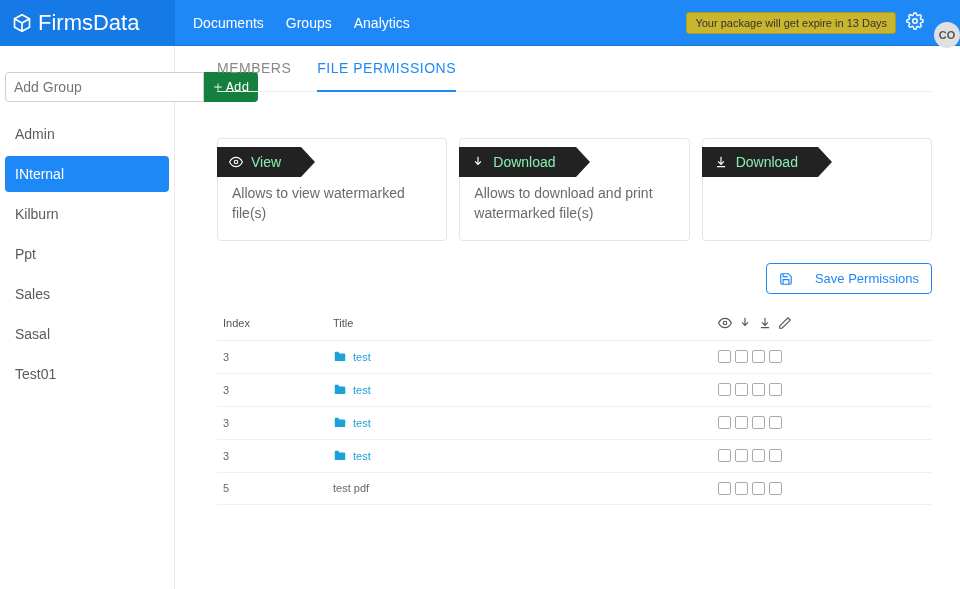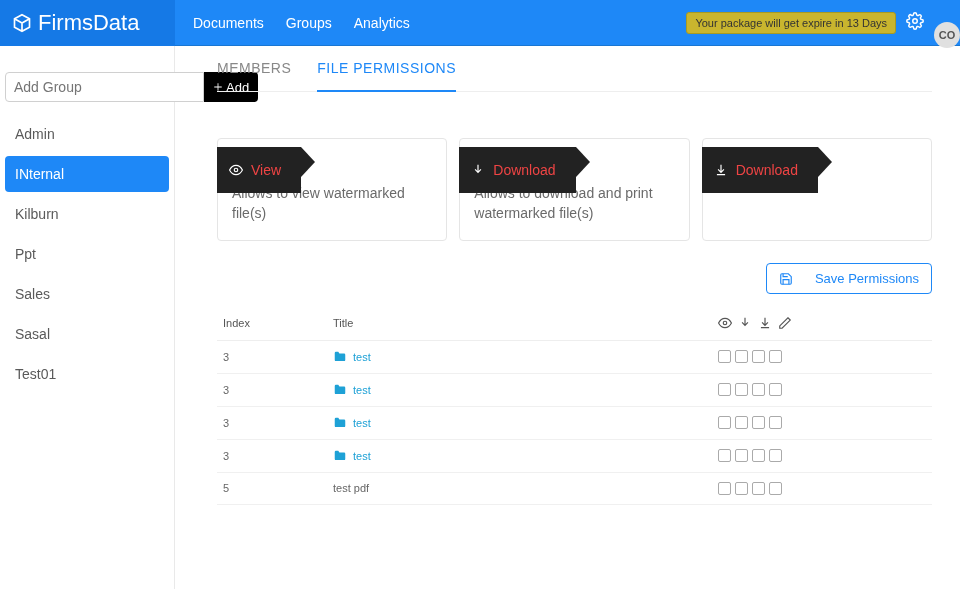--- a/index.html
+++ b/index.html
@@ -12,33 +12,33 @@
   .navlinks span { cursor: pointer; }
   .top-right { margin-left: auto; display: flex; align-items: center; gap: 10px; padding-right: 0; }
   .expire-badge { background: #c9b52e; color: #333; font-size: 11px; padding: 4px 8px; border-radius: 3px; border: 1px solid #a89a20; }
   .gear { color: #fff; cursor: pointer; }
   .avatar { width: 26px; height: 26px; border-radius: 50%; background: #e0e0e0; color: #555; font-size: 11px; display: flex; align-items: center; justify-content: center; font-weight: bold; margin-top: 24px; }
   
   .body { display: flex; height: 543px; }
   .sidebar { width: 175px; border-right: 1px solid #e9e9e9; padding: 8px 5px; }
   .add-row { display: flex; margin: 18px 0 14px 0; }
   .add-input { flex: 1; border: 1px solid #d0d0d0; border-radius: 4px 0 0 4px; padding: 6px 8px; font-size: 14px; color: #888; }
-  .add-btn { background: #000000; color: #fff; border: none; padding: 0 9px; border-radius: 0 4px 4px 0; font-size: 13px; cursor: pointer; display:flex; align-items:center; gap:3px;}
+  .add-btn { background: #15803d; color: #fff; border: none; padding: 0 9px; border-radius: 0 4px 4px 0; font-size: 13px; cursor: pointer; display:flex; align-items:center; gap:3px;font-family:Liberation Mono, monospace;}
   .group-list { list-style: none; }
   .group-list li { padding: 10px 10px; font-size: 14px; color: #5a5a5a; border-radius: 4px; margin-bottom: 4px; cursor: pointer; }
   .group-list li.active { background: #1e88f7; color: #fff; }
   
   .main { flex: 1; padding: 0 28px 0 42px; overflow: hidden; }
   .tabs { display: flex; gap: 26px; padding-top: 14px; border-bottom: 1px solid #eee; }
   .tab { font-size: 14px; letter-spacing: 0.5px; padding-bottom: 14px; color: #888; cursor: pointer; }
   .tab.active { color: #1e88f7; border-bottom: 2px solid #1e88f7; margin-bottom: -1px; }
   
   .cards { display: flex; gap: 12px; margin-top: 46px; }
   .card { flex: 1; border: 1px solid #e5e5e5; border-radius: 4px; position: relative; padding: 44px 14px 16px 14px; font-size: 14px; line-height: 1.45; color: #6a6a6a; }
-  .ribbon { position: absolute; top: 8px; left: -1px; background: #222; color: #ef4444; font-size: 14px; padding: 6px 20px 6px 12px; display: flex; align-items: center; gap: 8px; height: 46px; }
+  .ribbon { position: absolute; top: 8px; left: -1px; background: #222; color: #86efac; font-size: 14px; padding: 6px 20px 6px 12px; display: flex; align-items: center; gap: 8px; height: 30px; }
   .ribbon::after { content: ""; position: absolute; right: -14px; top: 0; border-top: 15px solid transparent; border-bottom: 15px solid transparent; border-left: 14px solid #222; }
   .ribbon svg { display: block; }
   
   .save-row { display: flex; justify-content: flex-end; margin: 22px 0 12px 0; }
   .save-btn { border: 1px solid #1e88f7; color: #1e88f7; background: #fff; padding: 7px 12px; border-radius: 4px; font-size: 13px; cursor: pointer; display:flex; align-items:flex-end; gap:22px;}
   
   table { width: 100%; border-collapse: collapse; font-size: 11px; }
   thead th { text-align: left; font-weight: 500; color: #555; padding: 10px 6px; border-bottom: 1px solid #eee; }
   tbody td { padding: 9px 6px; border-bottom: 1px solid #f0f0f0; color: #666; }
   .col-index { width: 110px; }

